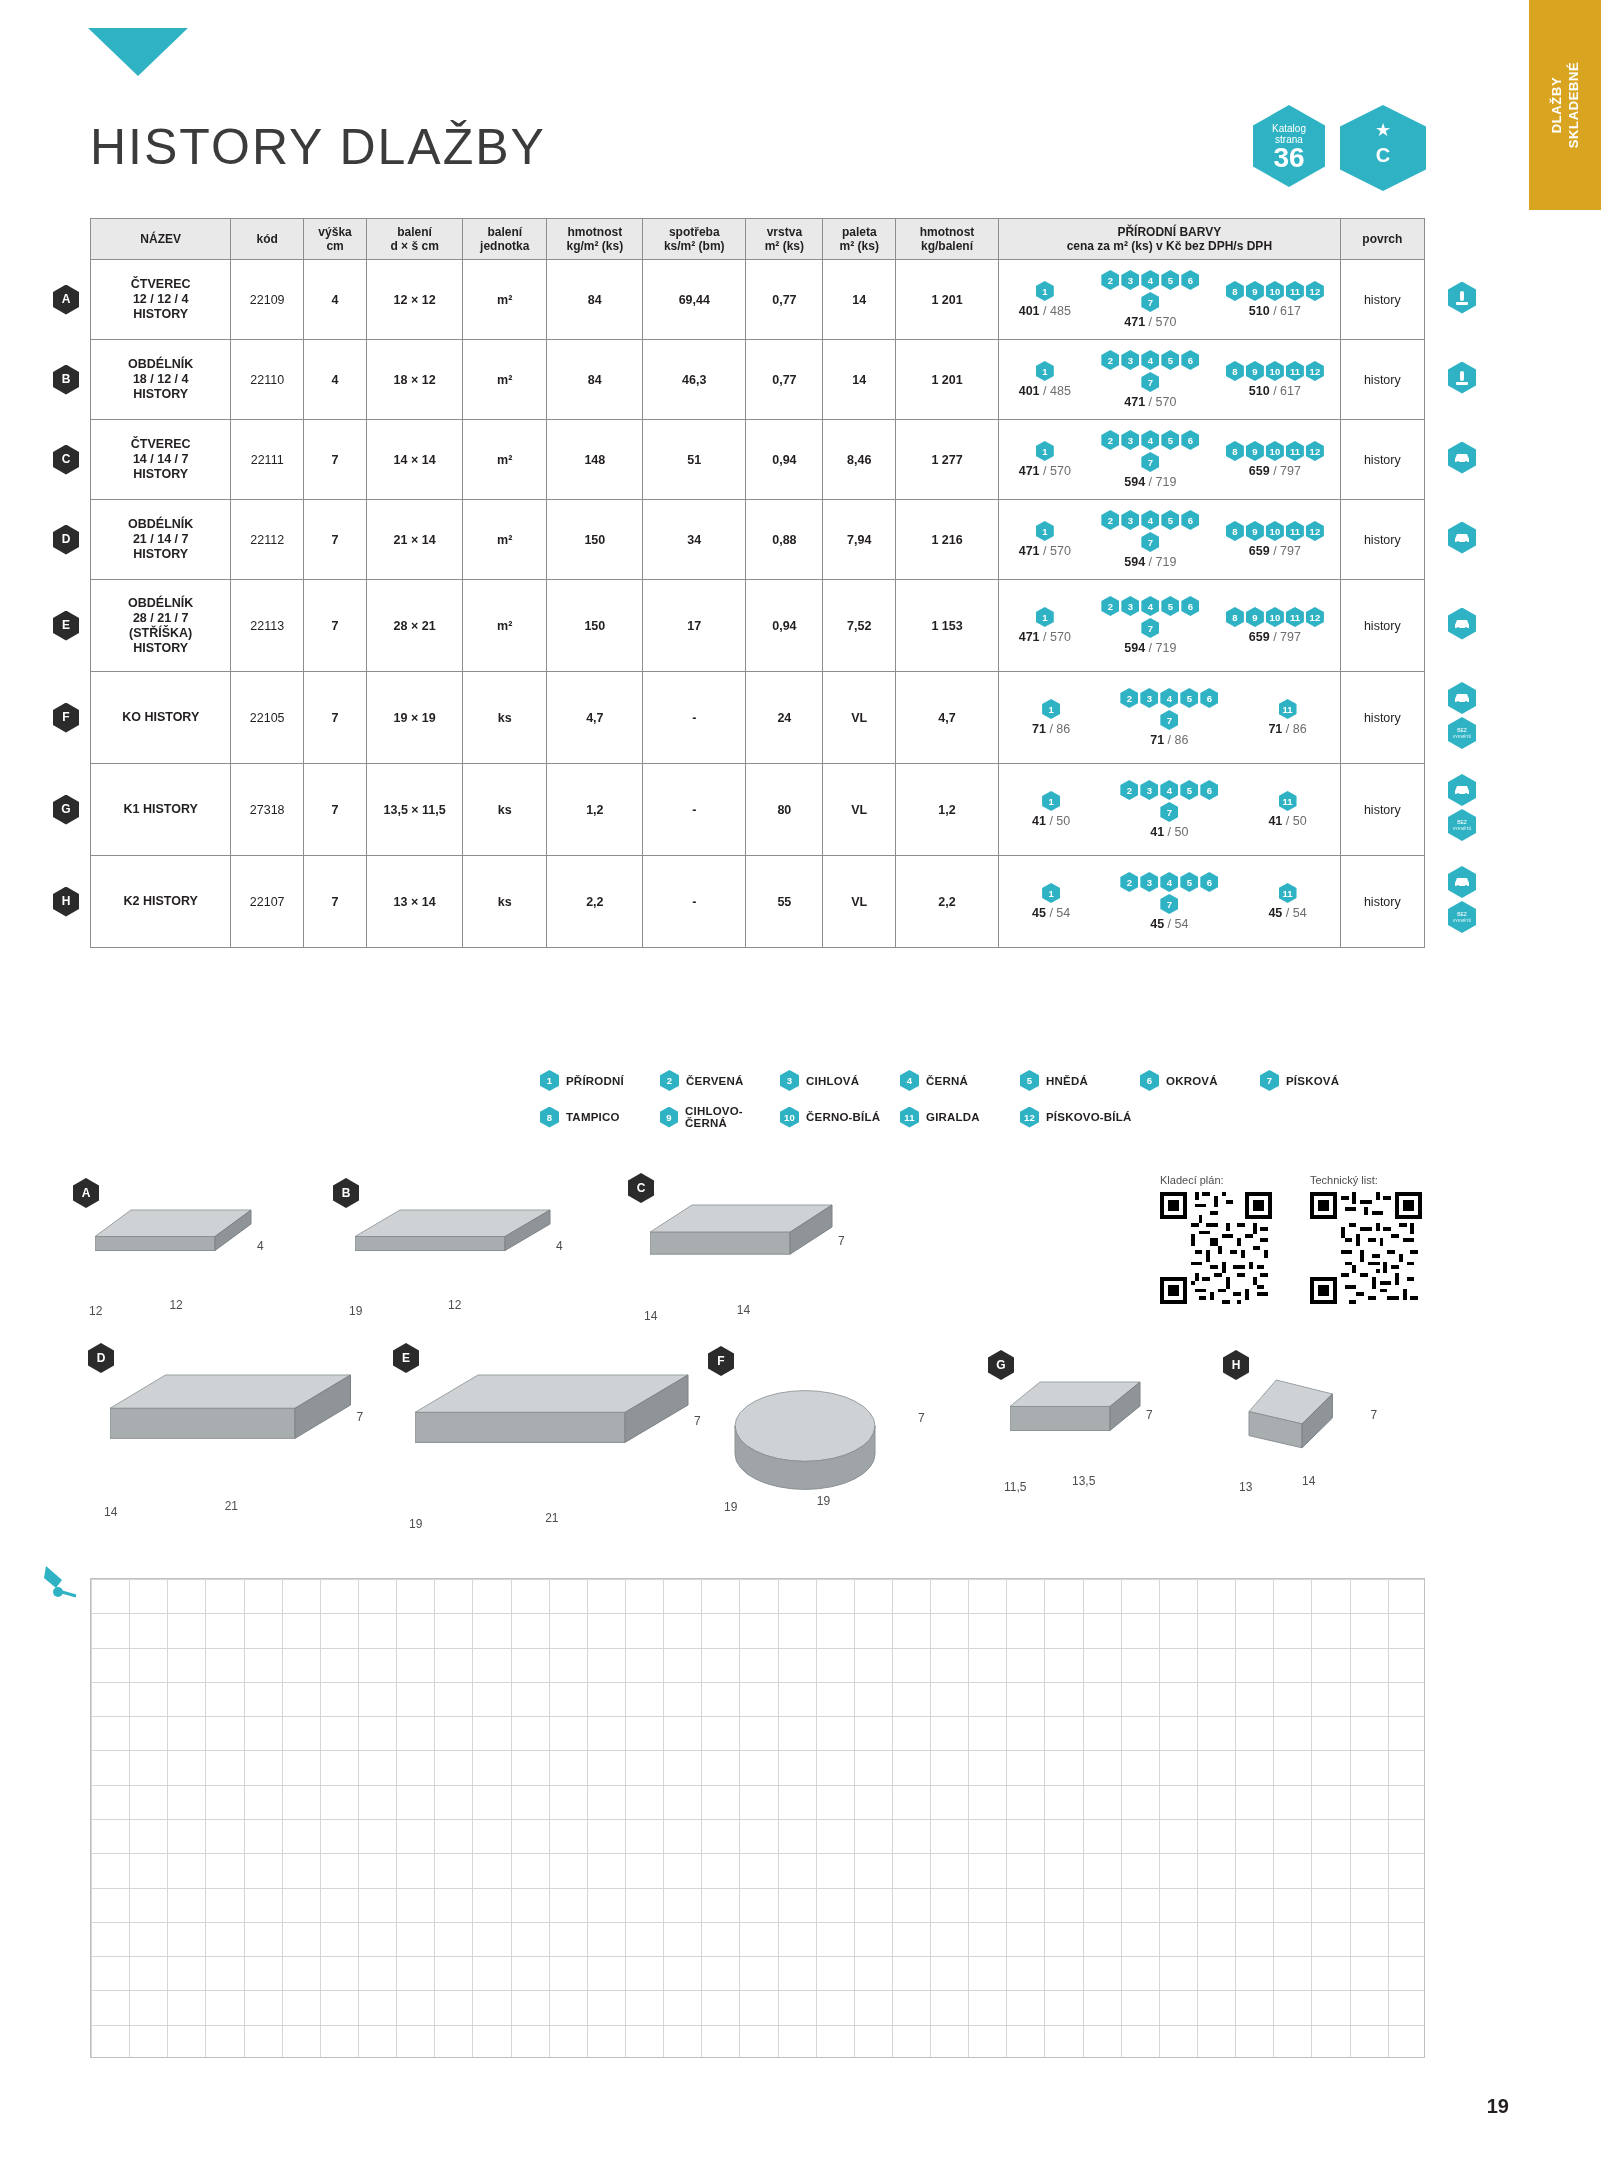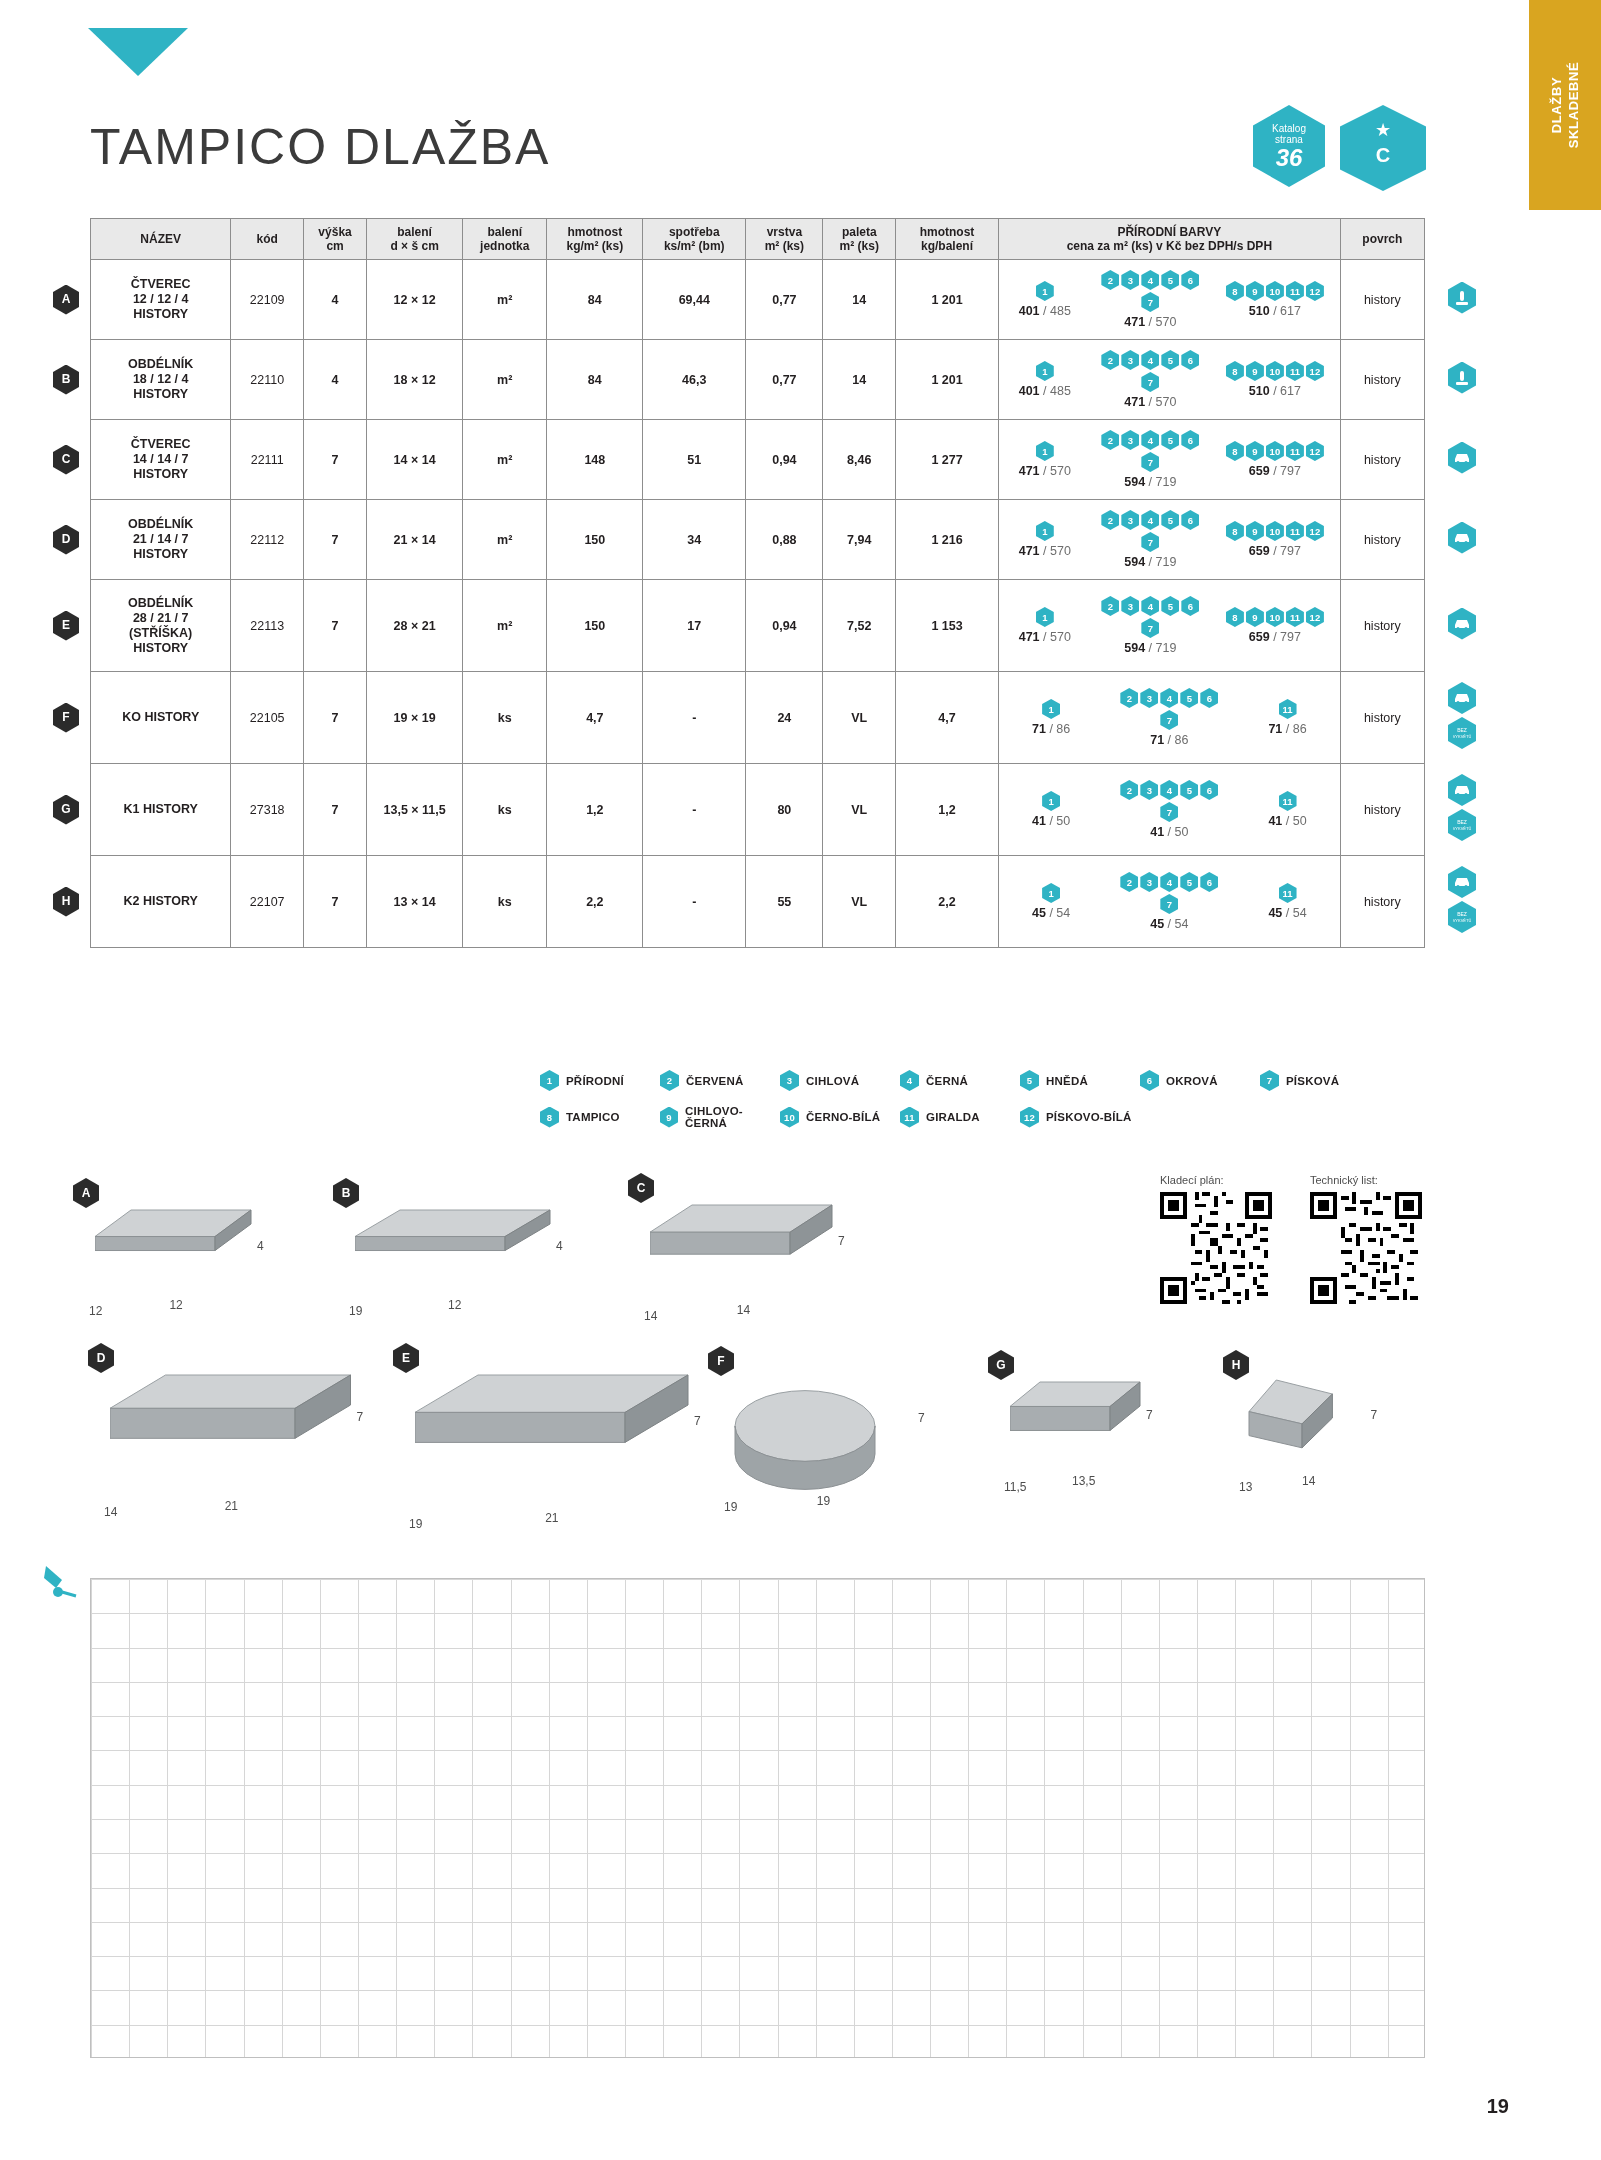--- a/index.html
+++ b/index.html
@@ -36,21 +36,21 @@
     position:absolute; top:105px; left:1253px; width:72px; height:82px;
   }
   .hexbadge .hx{
     width:72px;height:82px;background:#2fb3c4;
     clip-path:polygon(50% 0,100% 25%,100% 75%,50% 100%,0 75%,0 25%);
     display:flex;flex-direction:column;align-items:center;justify-content:center;
     color:#fff;
   }
   .hexbadge .l1{font-size:10px;line-height:11px;}
   .hexbadge .l2{font-size:10px;line-height:11px;margin-bottom:2px;}
-  .hexbadge .l3{font-size:24px;font-weight:bold;line-height:22px;font-style:italic;}
+  .hexbadge .l3{font-size:28px;font-weight:bold;line-height:22px;}
   .hexcert{
     position:absolute;top:105px;left:1340px;width:86px;height:86px;
   }
   .hexcert .hx{
     width:86px;height:86px;background:#2fb3c4;
     clip-path:polygon(50% 0,100% 25%,100% 75%,50% 100%,0 75%,0 25%);
     display:flex;align-items:center;justify-content:center;position:relative;
   }
   .hexcert .star{
     position:absolute;top:14px;left:50%;transform:translateX(-50%);
@@ -149,21 +149,21 @@
     <span>DLAŽBY</span><br>
     <span>SKLADEBNÉ</span>
   </div>
 </div>
 
 <div class="chev">
   <svg width="100" height="48" viewBox="0 0 100 48">
       <polygon points="0,0 100,0 50,48" fill="#2fb3c4"></polygon>
     </svg>
 </div>
-<div class="page-title">TAMPICO DLAŽBA</div>
+<div class="page-title">HISTORY DLAŽBY</div>
 
 <div class="hexbadge">
   <div class="hx">
     <div class="l1">Katalog</div>
     <div class="l2">strana</div>
     <div class="l3">36</div>
   </div>
 </div>
 <div class="hexcert">
   <div class="hx">

